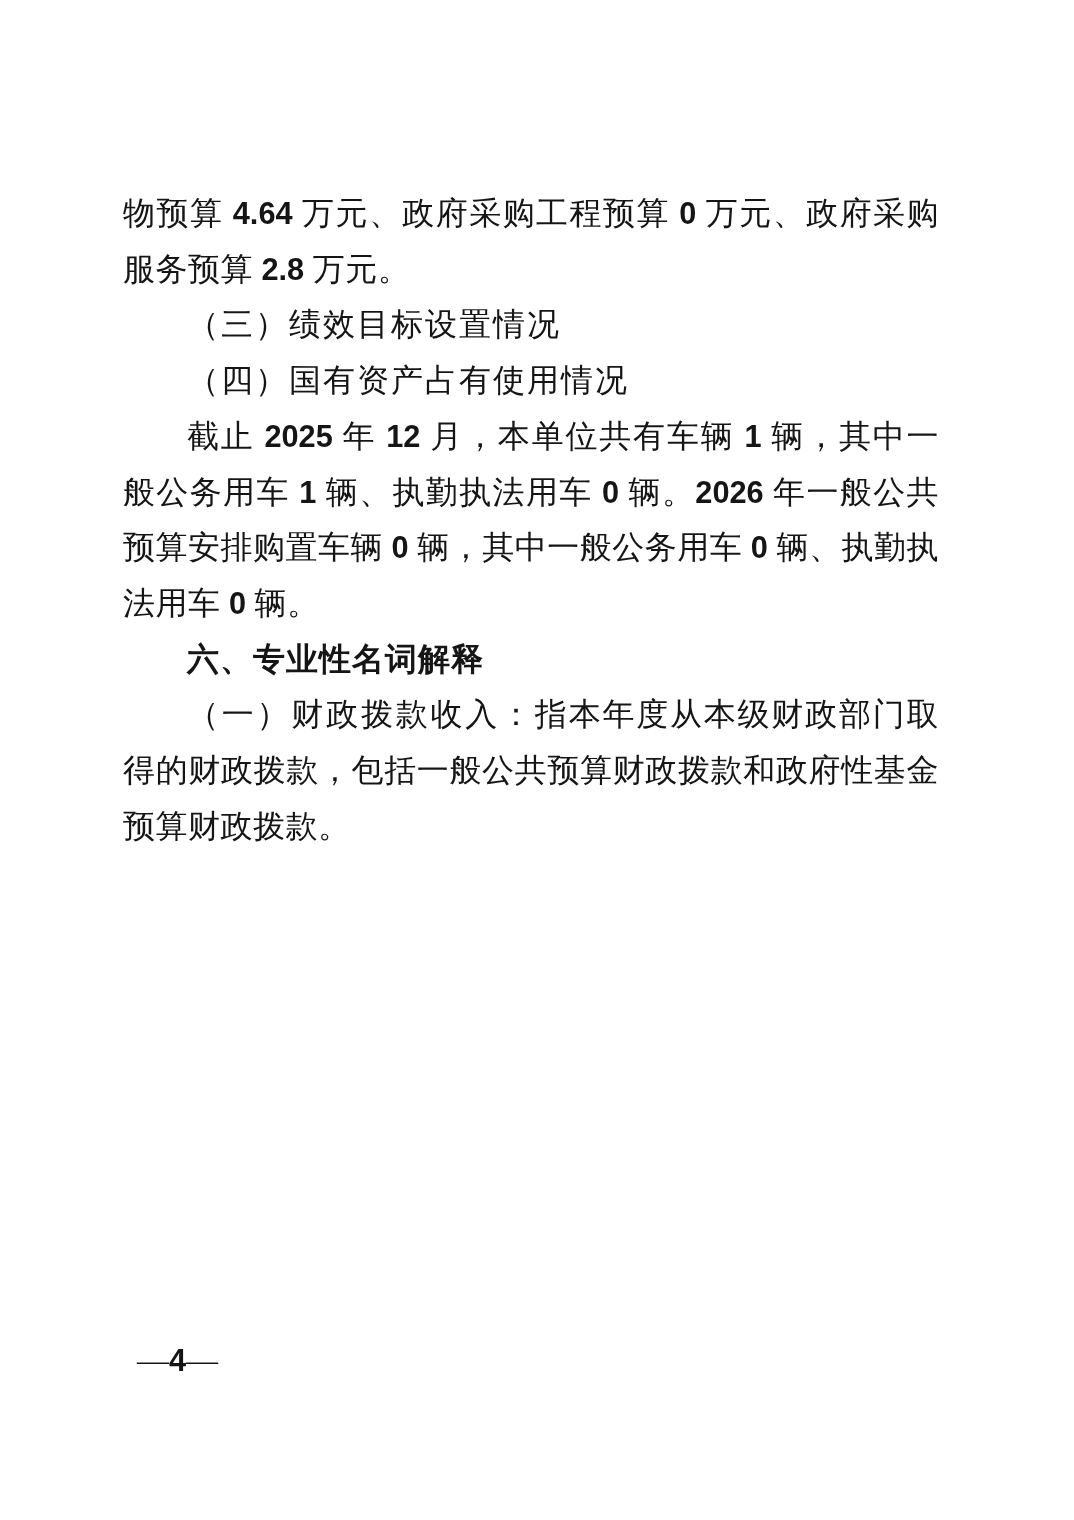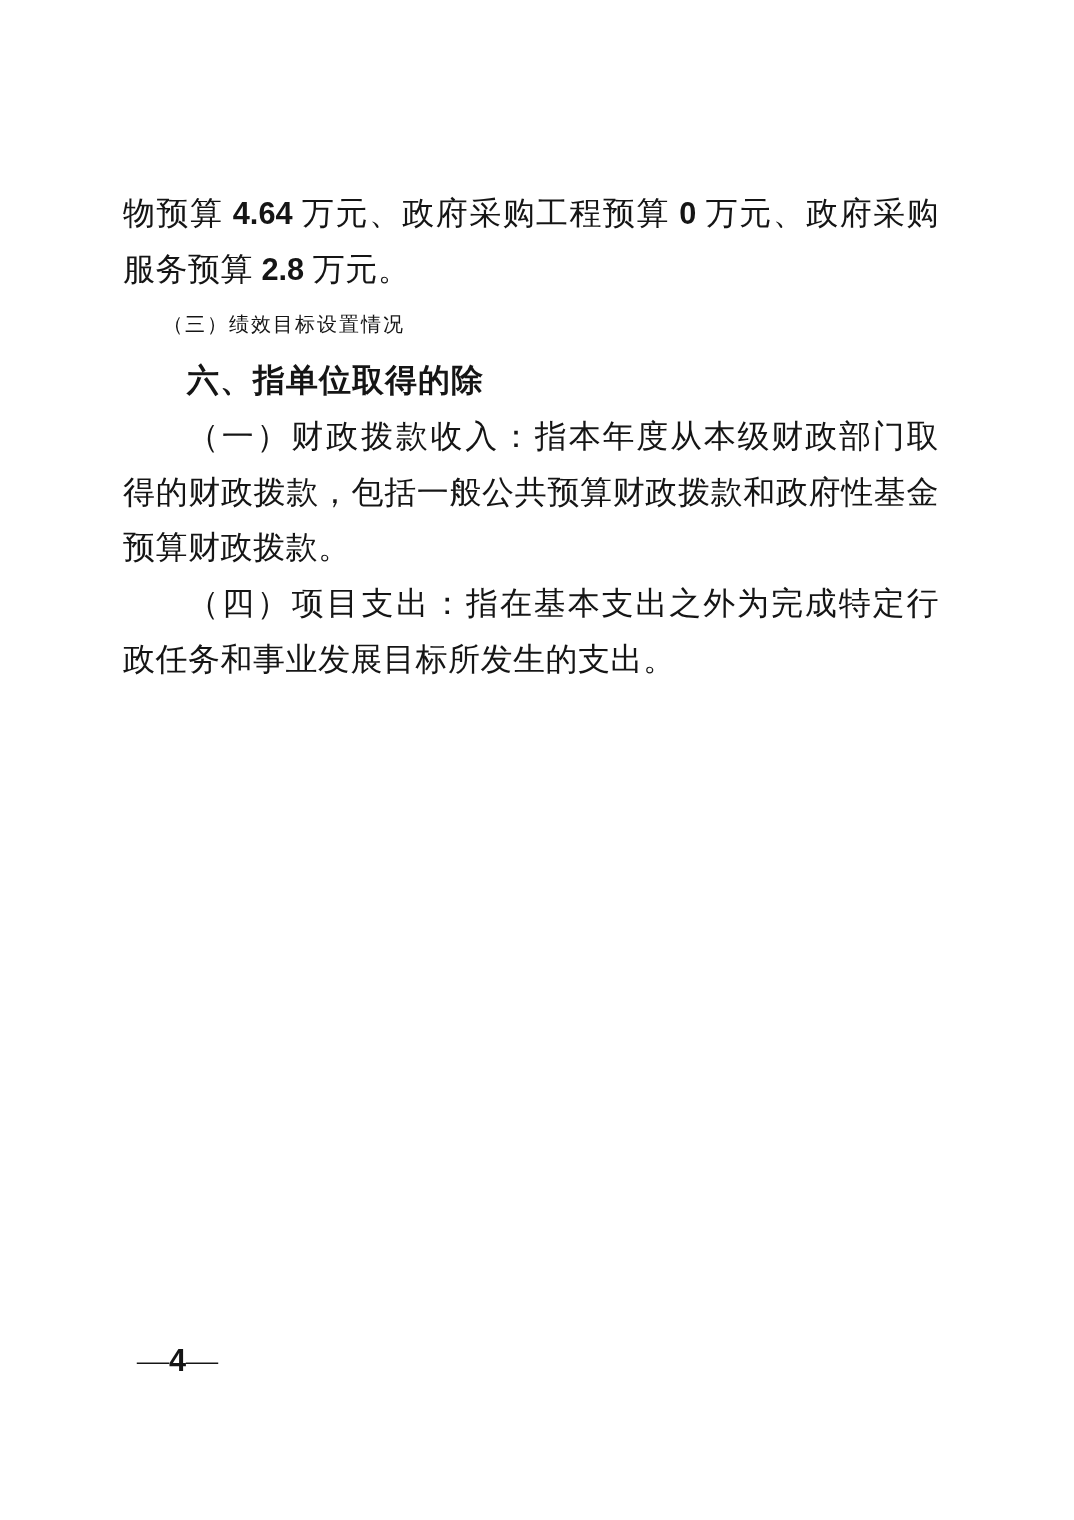--- a/index.html
+++ b/index.html
@@ -25,21 +25,21 @@
     top: 186px;
     font-size: 32px;
     line-height: 55.7px;
     text-align: justify;
     letter-spacing: 0.5px;
   }
   p, h2, h3 { margin: 0; padding: 0; }
   .para { text-indent: 2em; }
   .para.no-indent { text-indent: 0; }
   .sub-heading {
-    font-size: 20px;
+    font-size: 32px;
     font-weight: normal;
     text-indent: 2em;
     letter-spacing: 2px;
   }
   .main-heading {
     font-size: 32px;
     font-weight: bold;
     text-indent: 2em;
     font-family: "Liberation Sans", "DejaVu Sans", sans-serif;
     letter-spacing: 1px;
@@ -65,33 +65,32 @@
 
 <div class="page">
 
   <main class="content">
 
     <p class="para no-indent">物预算 <span class="num">4.64</span> 万元、政府采购工程预算 <span class="num">0</span> 万元、政府采购服务预算 <span class="num">2.8</span> 万元。</p>
 
     <h3 class="sub-heading">（三）绩效目标设置情况</h3>
 
 
+    <h3 class="sub-heading">（四）国有资产占有使用情况</h3>
 
+    <p class="para">截止 <span class="num">2025</span> 年 <span class="num">12</span> 月，本单位共有车辆 <span class="num">1</span> 辆，其中一般公务用车 <span class="num">1</span> 辆、执勤执法用车 <span class="num">0</span> 辆。<span class="num">2026</span> 年一般公共预算安排购置车辆 <span class="num">0</span> 辆，其中一般公务用车 <span class="num">0</span> 辆、执勤执法用车 <span class="num">0</span> 辆。</p>
 
-    <h2 class="main-heading">六、指单位取得的除</h2>
+    <h2 class="main-heading">六、专业性名词解释</h2>
 
     <p class="para">
       <span class="term-lead">（一）财政拨款收入：</span><span>指本年度从本级财政部门取得的财政拨款，包括一般公共预算财政拨款和政府性基金预算财政拨款。</span>
     </p>
 
 
 
-    <p class="para">
-      <span class="term-lead">（四）项目支出：</span><span>指在基本支出之外为完成特定行政任务和事业发展目标所发生的支出。</span>
-    </p>
 
   </main>
 
   <footer class="footer">
     <span>—<span class="num">4</span>—</span>
   </footer>
 
 </div>
 
 </body></html>

